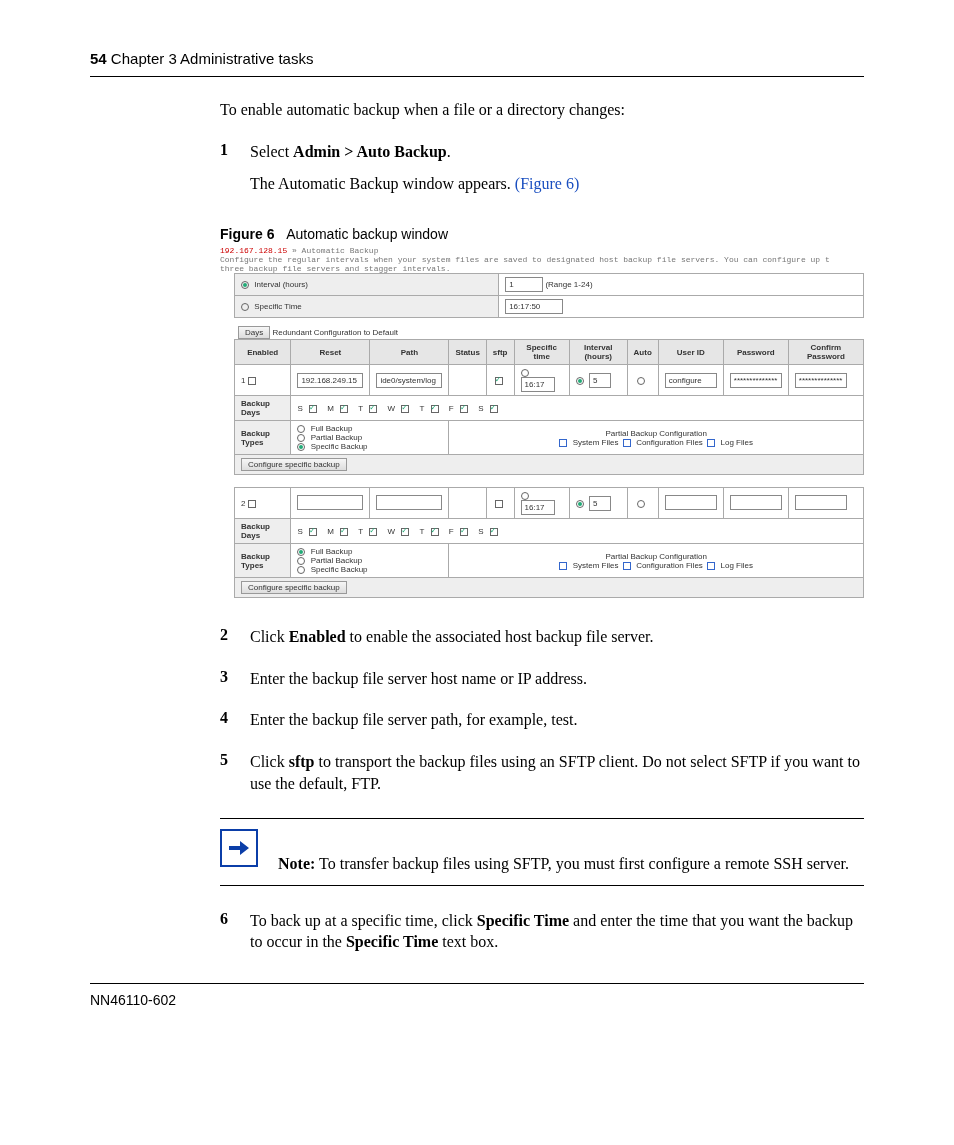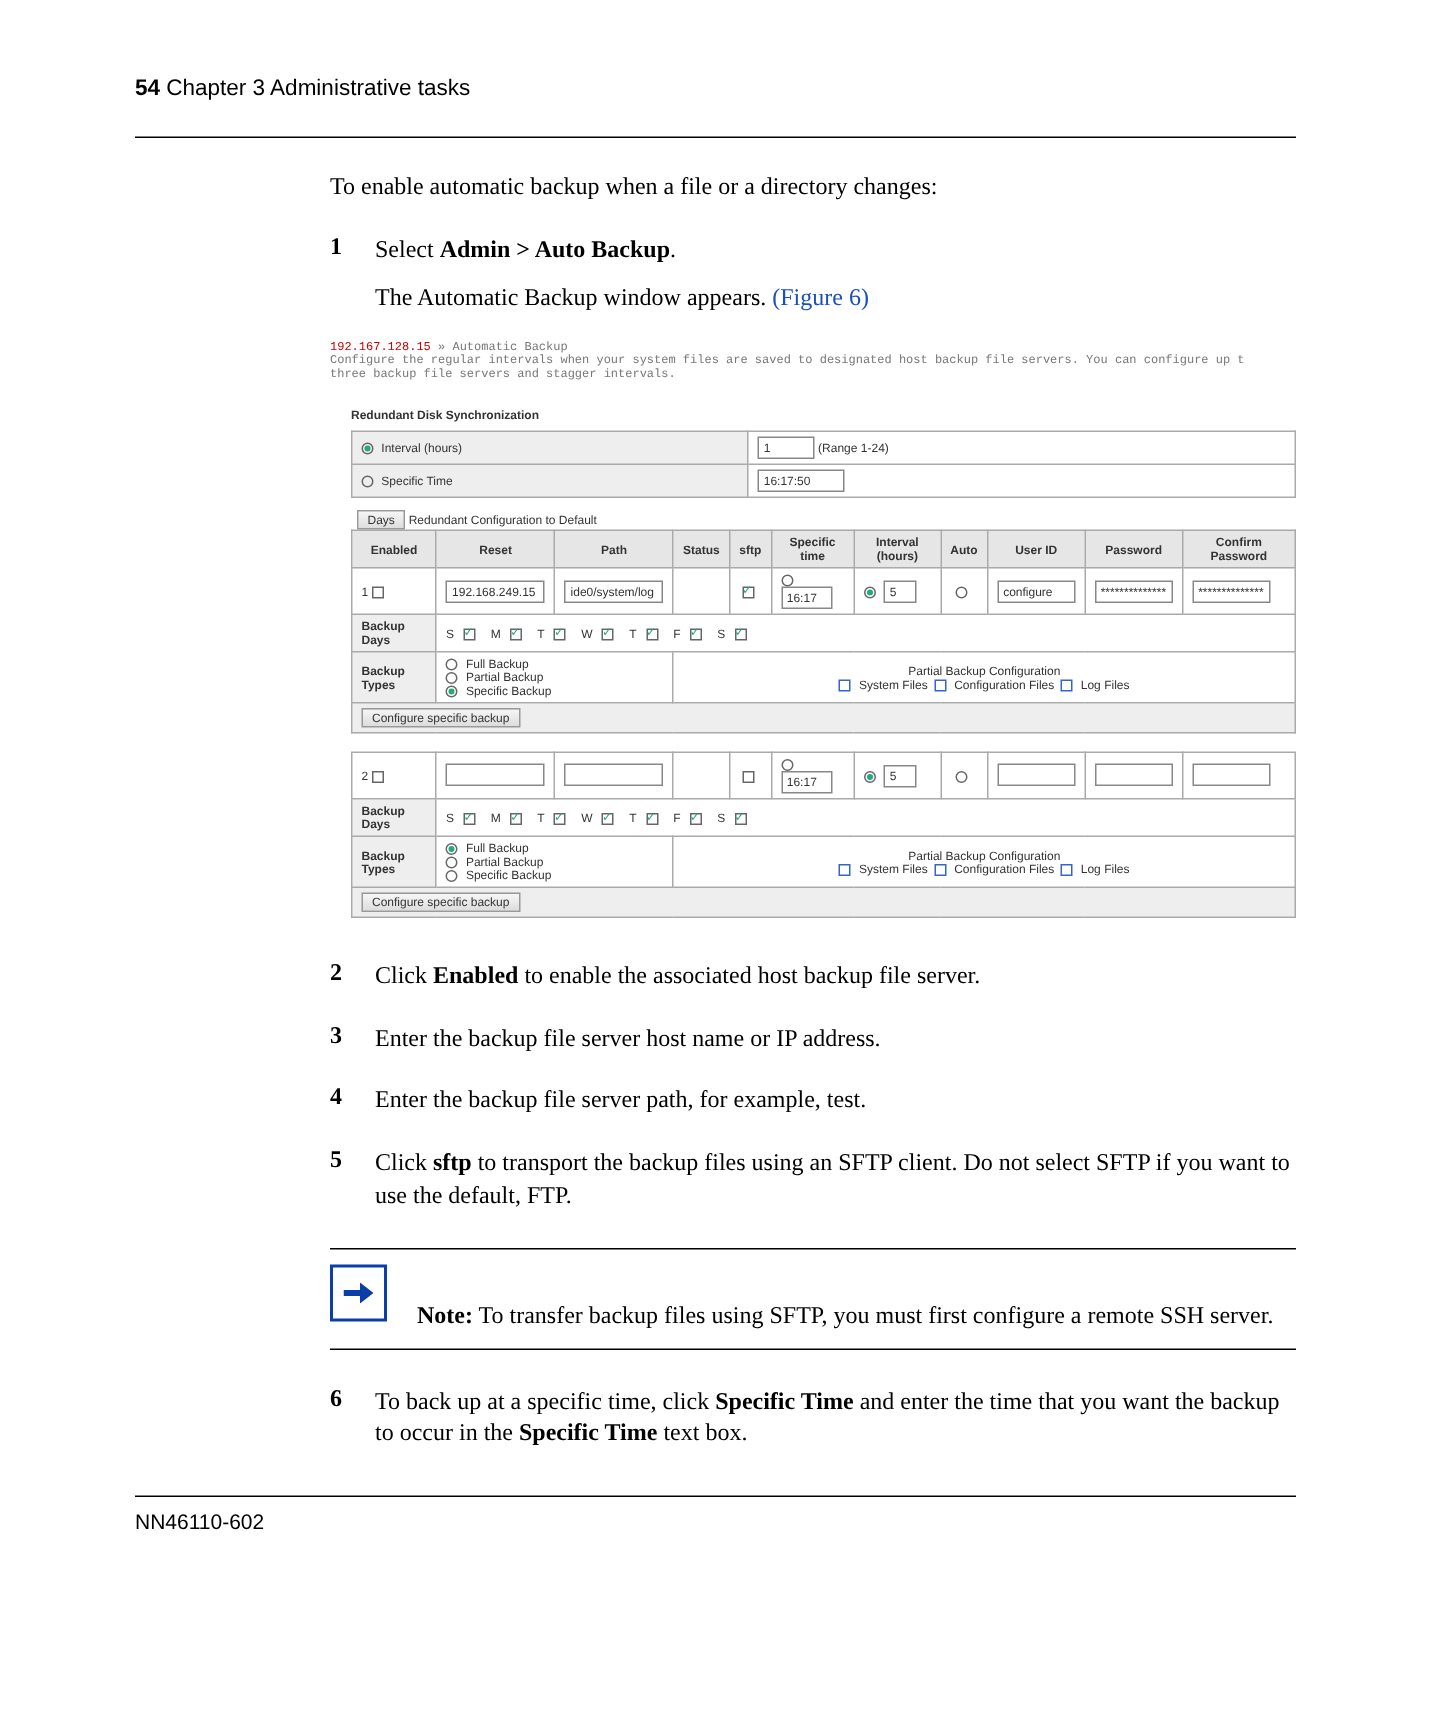--- a/index.html
+++ b/index.html
@@ -8,21 +8,21 @@
     font-size: 16px;
     color: #000;
     background: #fff;
     width: 954px;
     box-sizing: border-box;
     padding: 50px 90px 40px 90px;
   }
   .header {
     font-family: Arial, Helvetica, sans-serif;
     font-size: 15px;
-    padding-bottom: 24px;
+    padding-bottom: 9px;
     border-bottom: 1px solid #000;
     margin-bottom: 24px;
   }
   .header b { font-weight: 700; }
   .content { margin-left: 130px; }
   .intro { margin-bottom: 22px; }
   .step { display: flex; margin-bottom: 8px; }
   .step-num { font-weight: 700; width: 30px; flex: 0 0 30px; }
   .step-body { flex: 1; }
   .step-body p { margin: 0 0 10px 0; line-height: 1.35; }
@@ -151,29 +151,31 @@
     <div class="step-body">
       <p>
         <span>Select </span><b>Admin &gt; Auto Backup</b><span>.</span>
       </p>
       <p>
         <span>The Automatic Backup window appears. </span><a href="#" class="fig-ref">(Figure 6)</a>
       </p>
     </div>
   </div>
 
+  <div class="fig-cap">
+    <b>Figure 6</b>&nbsp;&nbsp;&nbsp;<span>Automatic backup window</span>
+  </div>
 
   <div class="screenshot">
     <div class="ss-head-line">
       <span class="ip">192.167.128.15</span><span> » Automatic Backup</span>
     </div>
     <div class="ss-head-line">Configure the regular intervals when your system files are saved to designated host backup file servers.  You can configure up t</div>
     <div class="ss-head-line">three backup file servers and stagger intervals.</div>
 
-    <div class="ss-subhead">Redundant Disk Synchronization</div>
 
     <table class="ss-table">
       <tbody>
           <tr>
         <td style="width:42%;">
           <span class="radio on"></span>
           <span>Interval (hours)</span>
         </td>
         <td class="white">
           <span class="ss-input" style="min-width:30px;">1</span>

